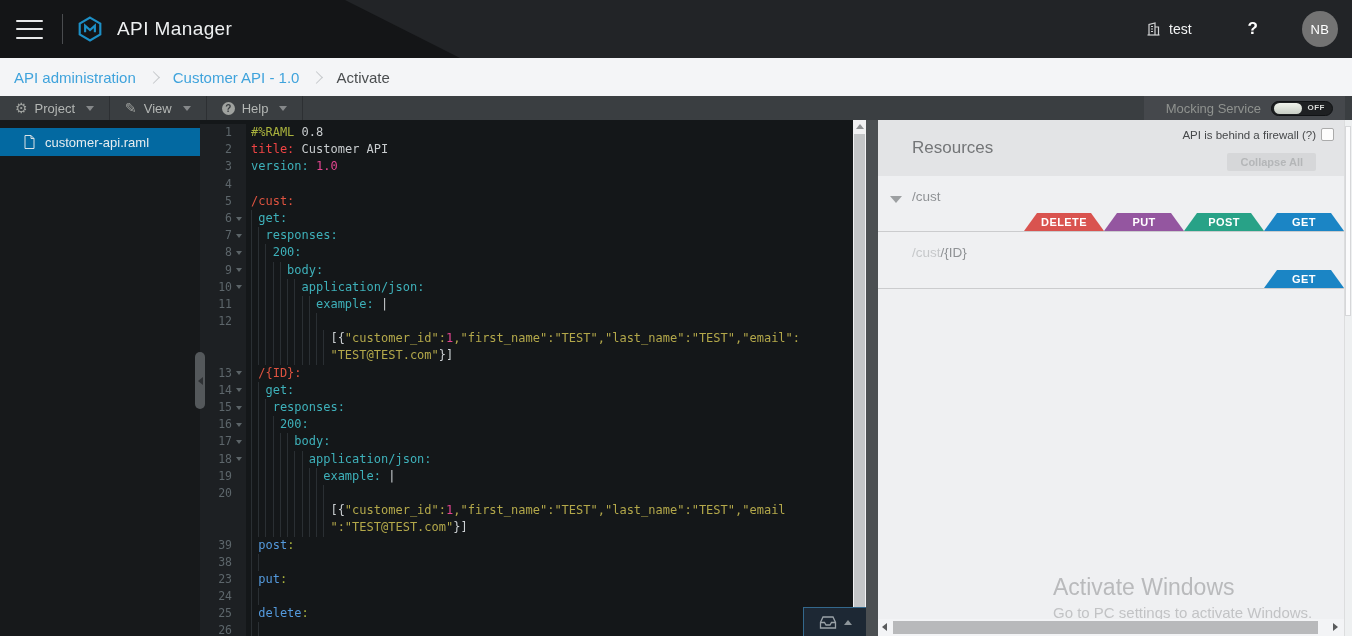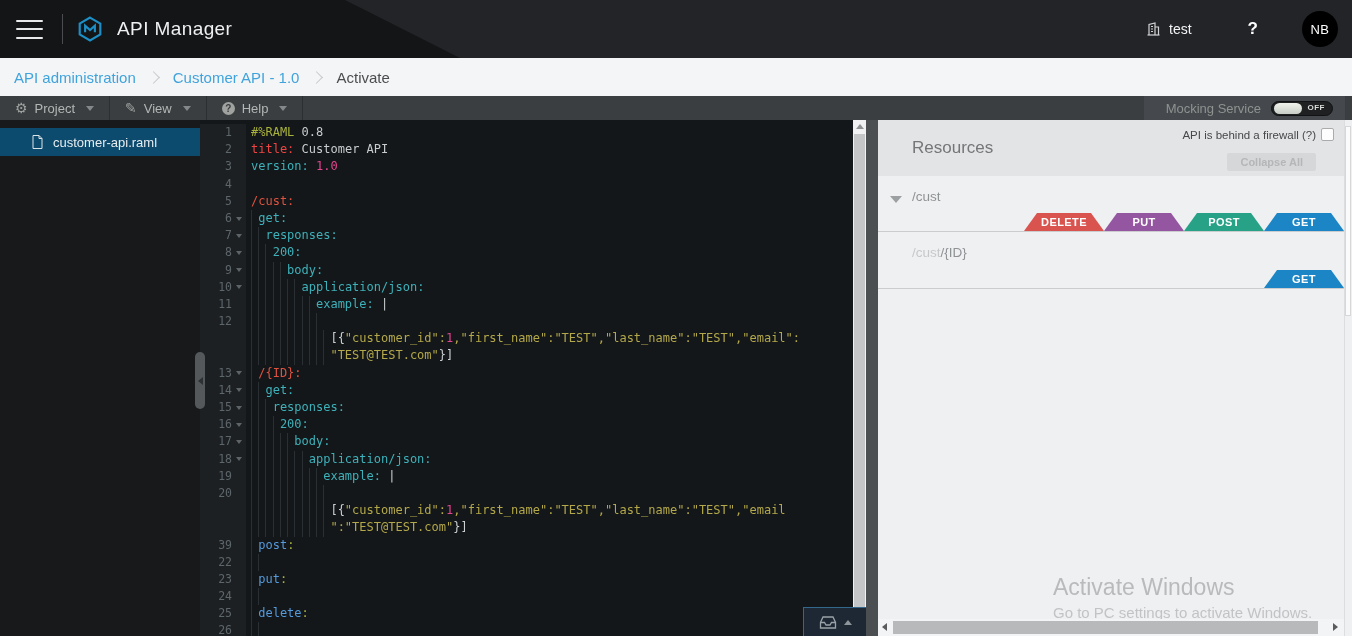--- a/index.html
+++ b/index.html
@@ -15,21 +15,21 @@
   .header > * { position:relative; z-index:2; }
   .hamburger { width:27px; height:19px; margin-left:16px; display:flex;
                flex-direction:column; justify-content:space-between; cursor:pointer; }
   .hamburger span { display:block; height:2px; background:#e8e9ea; border-radius:1px; }
   .hdr-divider { width:1px; height:30px; background:#4a4c4f; margin-left:19px; }
   .logo { margin-left:14px; display:flex; align-items:center; }
   .app-title { color:#eef0f1; font-size:19px; letter-spacing:.4px; margin-left:14px; }
   .hdr-right { margin-left:auto; display:flex; align-items:center; margin-right:14px; }
   .org { display:flex; align-items:center; gap:9px; color:#f2f3f4; font-size:14px; cursor:pointer; }
   .hdr-help { color:#fff; font-size:17px; font-weight:bold; margin-left:56px; cursor:pointer; }
-  .avatar { width:36px; height:36px; border-radius:50%; background:#000000; color:#fff;
+  .avatar { width:36px; height:36px; border-radius:50%; background:#737373; color:#fff;
             font-size:13px; display:flex; align-items:center; justify-content:center;
             margin-left:44px; cursor:pointer; letter-spacing:.5px; }
 
   
   .breadcrumb { height:38px; background:#f4f5f7; display:flex; align-items:center;
                 padding-left:14px; font-size:15px; }
   .crumb-link { color:#3fa3dc; cursor:pointer; }
   .crumb-current { color:#4b4e50; }
   .crumb-sep { width:9px; height:9px; border-top:1px solid #c6c9cc; border-right:1px solid #c6c9cc;
                transform:rotate(45deg); margin:0 15px 0 13px; }
@@ -50,22 +50,22 @@
             border:1px solid #101214; cursor:pointer; }
   .toggle .knob { position:absolute; left:2px; top:1px; width:28px; height:11px; border-radius:6px;
                   background:linear-gradient(#f0f3ec,#c8cec5); }
   .toggle .state { position:absolute; right:7px; top:1px; font-size:8px; font-weight:bold;
                    color:#dadcd9; letter-spacing:.5px; }
 
   
   .main { position:relative; display:flex; height:516px; }
 
   .sidebar { width:200px; background:#17191b; position:relative; }
-  .file-row { margin-top:8px; height:28px; background:#0c4a6e; display:flex; align-items:center;
-              gap:10px; padding-left:32px; color:#e7edf0; font-size:13px; cursor:pointer; }
+  .file-row { margin-top:8px; height:28px; background:#0369a1; display:flex; align-items:center;
+              gap:10px; padding-left:24px; color:#e7edf0; font-size:13px; cursor:pointer; }
   .side-handle { position:absolute; left:195px; top:232px; width:10px; height:57px; z-index:7;
                  background:#54585b; border-radius:5px; display:flex; align-items:center;
                  justify-content:center; cursor:pointer; }
   .side-handle .tri { width:0; height:0; border-top:4px solid transparent;
                       border-bottom:4px solid transparent; border-right:5px solid #2e3134; }
 
   
   .editor-wrap { position:relative; width:666px; display:flex; }
   .editor { width:653px; background:#141719; padding-top:4px; overflow:hidden;
             font-family:"DejaVu Sans Mono", monospace; font-size:12px; }
@@ -233,21 +233,21 @@
           <div class="crow"><div class="gut"><span class="ln">14</span><span class="foldc"><span class="fold-tri"></span></span></div><div class="codec"><span class="guides" style="width: 14.44px;"></span><span style="color: rgb(62, 177, 186);">get:</span></div></div>
           <div class="crow"><div class="gut"><span class="ln">15</span><span class="foldc"><span class="fold-tri"></span></span></div><div class="codec"><span class="guides" style="width: 21.66px;"></span><span style="color: rgb(62, 177, 186);">responses:</span></div></div>
           <div class="crow"><div class="gut"><span class="ln">16</span><span class="foldc"><span class="fold-tri"></span></span></div><div class="codec"><span class="guides" style="width: 28.88px;"></span><span style="color: rgb(62, 177, 186);">200:</span></div></div>
           <div class="crow"><div class="gut"><span class="ln">17</span><span class="foldc"><span class="fold-tri"></span></span></div><div class="codec"><span class="guides" style="width: 43.32px;"></span><span style="color: rgb(62, 177, 186);">body:</span></div></div>
           <div class="crow"><div class="gut"><span class="ln">18</span><span class="foldc"><span class="fold-tri"></span></span></div><div class="codec"><span class="guides" style="width: 57.76px;"></span><span style="color: rgb(62, 177, 186);">application/json:</span></div></div>
           <div class="crow"><div class="gut"><span class="ln">19</span><span class="foldc"></span></div><div class="codec"><span class="guides" style="width: 72.2px;"></span><span style="color: rgb(62, 177, 186);">example:</span><span style="color: rgb(204, 208, 211);"> |</span></div></div>
           <div class="crow"><div class="gut"><span class="ln">20</span><span class="foldc"></span></div><div class="codec"><span class="guides" style="width: 79.42px;"></span></div></div>
           <div class="crow"><div class="gut"><span class="ln"></span><span class="foldc"></span></div><div class="codec"><span class="guides" style="width: 79.42px;"></span><span style="color: rgb(204, 208, 211);">[{</span><span style="color: rgb(179, 168, 74);">"customer_id":</span><span style="color: rgb(226, 69, 143);">1</span><span style="color: rgb(179, 168, 74);">,"first_name":"TEST","last_name":"TEST","email</span></div></div>
           <div class="crow"><div class="gut"><span class="ln"></span><span class="foldc"></span></div><div class="codec"><span class="guides" style="width: 79.42px;"></span><span style="color: rgb(179, 168, 74);">":"TEST@TEST.com"</span><span style="color: rgb(204, 208, 211);">}]</span></div></div>
           <div class="crow"><div class="gut"><span class="ln">39</span><span class="foldc"></span></div><div class="codec"><span class="guides" style="width: 7.22px;"></span><span style="color: rgb(84, 154, 221);">post</span><span style="color: rgb(169, 178, 61);">:</span></div></div>
-          <div class="crow"><div class="gut"><span class="ln">22</span><span class="foldc"></span></div><div class="codec"><span class="guides" style="width: 14.44px;"></span></div></div>
+          <div class="crow"><div class="gut"><span class="ln">38</span><span class="foldc"></span></div><div class="codec"><span class="guides" style="width: 14.44px;"></span></div></div>
           <div class="crow"><div class="gut"><span class="ln">23</span><span class="foldc"></span></div><div class="codec"><span class="guides" style="width: 7.22px;"></span><span style="color: rgb(84, 154, 221);">put</span><span style="color: rgb(169, 178, 61);">:</span></div></div>
           <div class="crow"><div class="gut"><span class="ln">24</span><span class="foldc"></span></div><div class="codec"><span class="guides" style="width: 14.44px;"></span></div></div>
           <div class="crow"><div class="gut"><span class="ln">25</span><span class="foldc"></span></div><div class="codec"><span class="guides" style="width: 7.22px;"></span><span style="color: rgb(84, 154, 221);">delete</span><span style="color: rgb(169, 178, 61);">:</span></div></div>
           <div class="crow"><div class="gut"><span class="ln">26</span><span class="foldc"></span></div><div class="codec"><span class="guides" style="width: 14.44px;"></span></div></div>
         </div>
       <div class="ed-scroll">
         <span class="arrow-up"></span>
         <span class="thumb"></span>
       </div>
       <div class="shelf-btn">

